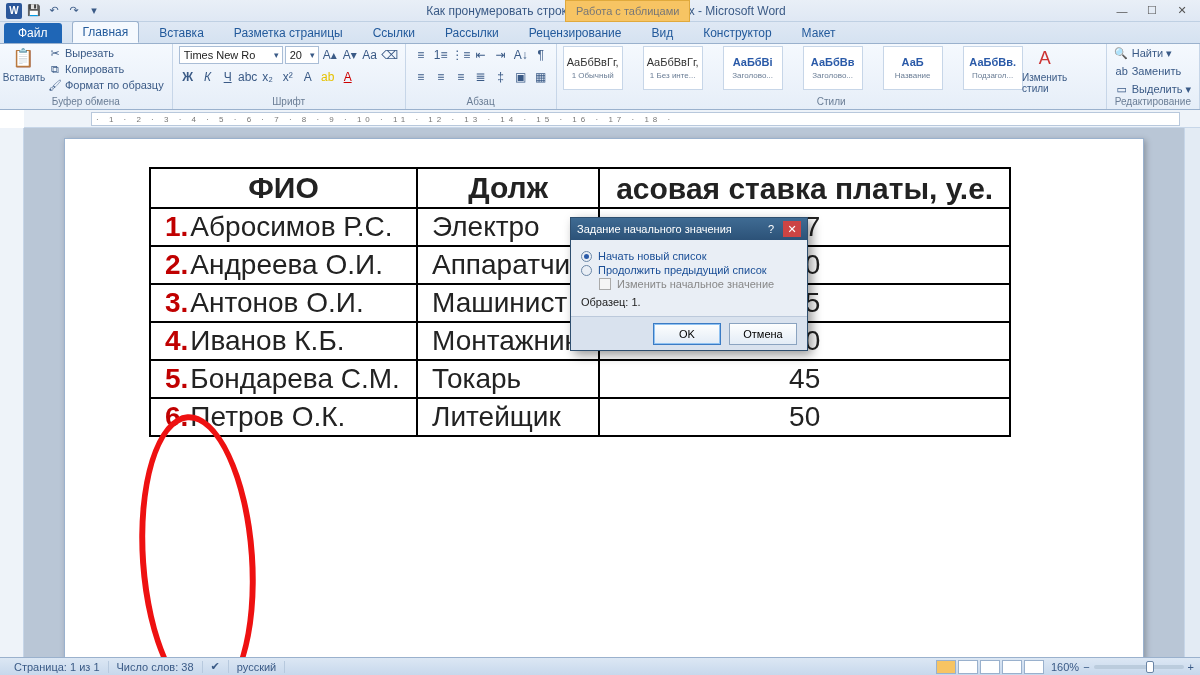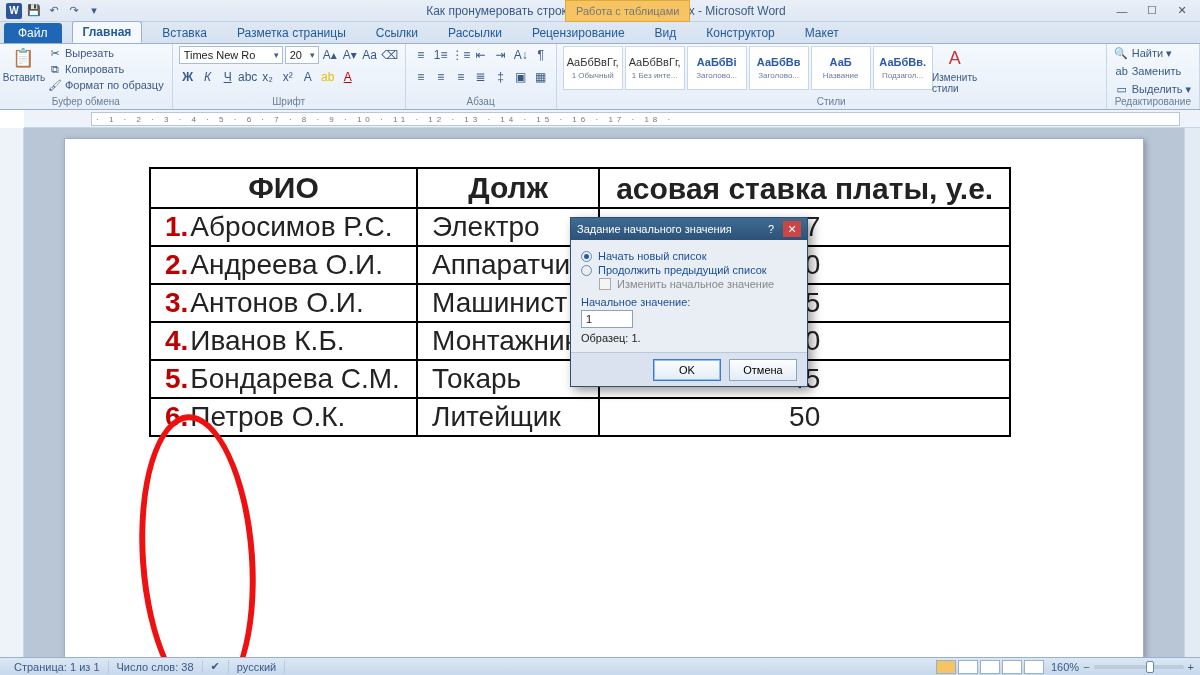--- a/index.html
+++ b/index.html
@@ -10,38 +10,38 @@
   .qat .wicon { width:16px; height:16px; background:#2b579a; color:#fff; font-weight:bold; display:flex; align-items:center; justify-content:center; border-radius:2px; font-size:10px;}
   .qat .qbtn { width:16px; height:16px; display:flex; align-items:center; justify-content:center; color:#3a5a86; cursor:pointer;}
   .title-text { flex:1; text-align:center; font-size:12px; color:#3a5a86; }
   .winbtns { display:flex; gap:2px; padding:0 4px;}
   .winbtn { width:28px; height:16px; display:flex; align-items:center; justify-content:center; color:#555; cursor:pointer;}
   .tabcontext { position:absolute; left:565px; top:0; height:22px; background:#f7c463; border:1px solid #e0a93c; padding:0 10px; display:flex; align-items:center; font-size:11px; color:#777;}
   
   .tabs { height:22px; background:linear-gradient(#dfe8f4,#d5e2f1); display:flex; align-items:flex-end; border-bottom:1px solid #9ab1cd; padding-left:4px; gap:10px;}
   .tab { padding:3px 10px; font-size:12px; color:#235a9b; cursor:pointer;}
   .tab.file { background:#1f66b6; color:#fff; border-radius:3px 3px 0 0; padding:3px 14px;}
-  .tab.active { background:#f5f9fe; border:1px solid #9ab1cd; border-bottom:1px solid #f5f9fe; border-radius:3px 3px 0 0;font-weight:bold;}
+  .tab.active { background:#f5f9fe; border:1px solid #9ab1cd; border-bottom:1px solid #f5f9fe; border-radius:3px 3px 0 0;}
   
   .ribbon { height:66px; background:linear-gradient(#f5f9fe,#e6eef8); border-bottom:1px solid #9ab1cd; display:flex; }
   .group { border-right:1px solid #c7d6e8; padding:2px 6px 0 6px; display:flex; flex-direction:column; }
   .group .controls { flex:1; display:flex; align-items:flex-start; gap:4px; }
   .group .label { font-size:10px; color:#6a7d95; text-align:center; padding-bottom:2px;}
   .bigbtn { width:36px; display:flex; flex-direction:column; align-items:center; gap:2px; cursor:pointer;}
   .bigbtn .ic { width:24px; height:24px; display:flex; align-items:center; justify-content:center; font-size:18px;}
   .bigbtn span { font-size:10px; color:#3a5a86;}
   .smrow { display:flex; flex-direction:column; gap:2px;}
   .sm { display:flex; align-items:center; gap:3px; font-size:11px; color:#3a5a86; cursor:pointer; padding:0 2px;}
   .sm .ic { width:14px; height:14px; display:flex; align-items:center; justify-content:center;}
   .fontbox { display:flex; flex-direction:column; gap:2px;}
   .frow { display:flex; gap:2px; align-items:center;justify-content:center;}
   .combo { height:18px; border:1px solid #a9bdd6; background:#fff; font-size:11px; padding:0 18px 0 4px; display:flex; align-items:center; position:relative;}
   .combo::after{content:"▾"; position:absolute; right:3px; color:#3a5a86; font-size:9px;}
   .tbtn { width:18px; height:18px; border:1px solid transparent; display:flex; align-items:center; justify-content:center; font-size:12px; color:#3a5a86; cursor:pointer;}
-  .stylegrid { display:flex; gap:2px; }
+  .stylegrid { display:flex; gap:20px; }
   .stylecard { width:60px; height:44px; border:1px solid #c7d6e8; background:#fff; display:flex; flex-direction:column; align-items:center; justify-content:center; font-size:9px; cursor:pointer;}
   .stylecard .prev{font-size:11px; color:#333;}
   .stylecard.blue .prev{ color:#2a5aa8; font-weight:bold;}
   .stylecard .nm{ font-size:8px; color:#6a7d95; margin-top:3px;}
   
   .hruler { height:18px; background:#eef3f9; border-bottom:1px solid #c7d6e8; position:relative; margin-left:24px;}
   .hruler .scale{ position:absolute; left:40px; right:20px; height:14px; top:2px; background:#fff; border:1px solid #b8c8dc; font-size:8px; color:#777; display:flex; align-items:center; overflow:hidden; letter-spacing:4px; padding-left:4px;margin-left:27px;}
   .leftgutter { position:absolute; left:0; top:128px; bottom:18px; width:24px; background:#eef3f9; border-right:1px solid #c7d6e8;}
   
   .canvas { position:absolute; left:24px; right:16px; top:128px; bottom:18px; background:#b9c6d6; overflow:hidden;}
@@ -321,26 +321,20 @@
         <span>Начать новый список</span>
       </div>
     <div class="radio">
         <div class="dot"></div>
         <span>Продолжить предыдущий список</span>
       </div>
     <div class="chk">
         <div class="box"></div>
         <span>Изменить начальное значение</span>
       </div>
-    <div class="fld">
-      <label>Начальное значение:</label><br>
-      <div class="numbox">
-          <span>1</span>
-        </div>
-    </div>
     <div class="sample"><span>Образец:</span> <span>1.</span></div>
   </div>
   <div class="dlg-btns">
     <button class="ok">OK</button>
     <button>Отмена</button>
   </div>
 </div>
 
 <div class="status">
   <div class="cell">Страница: 1 из 1</div>

